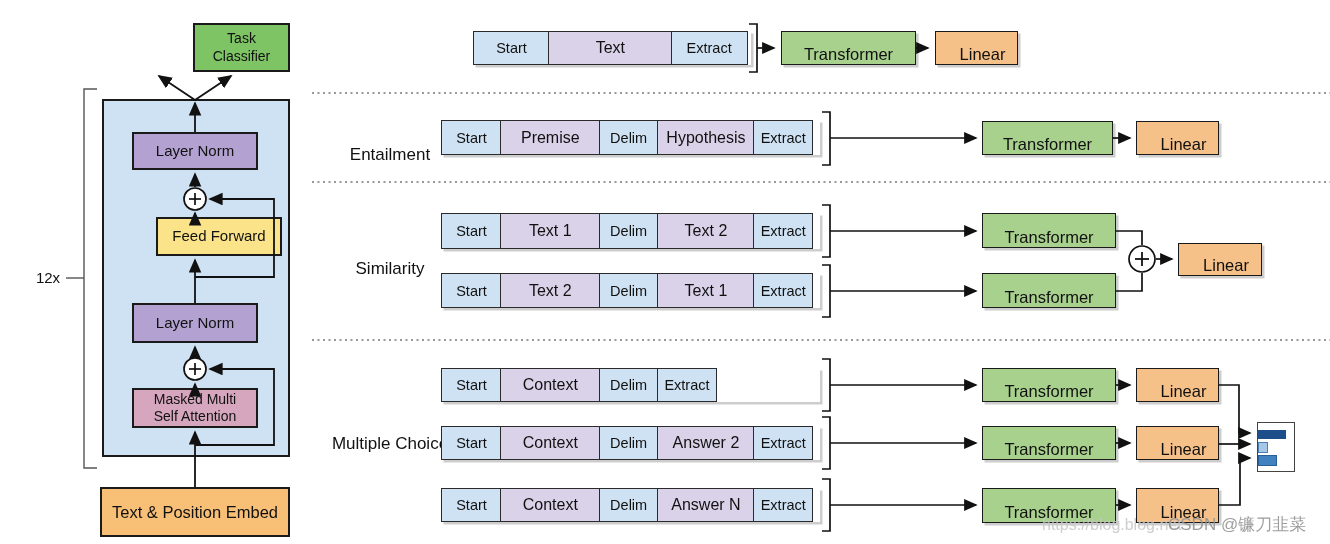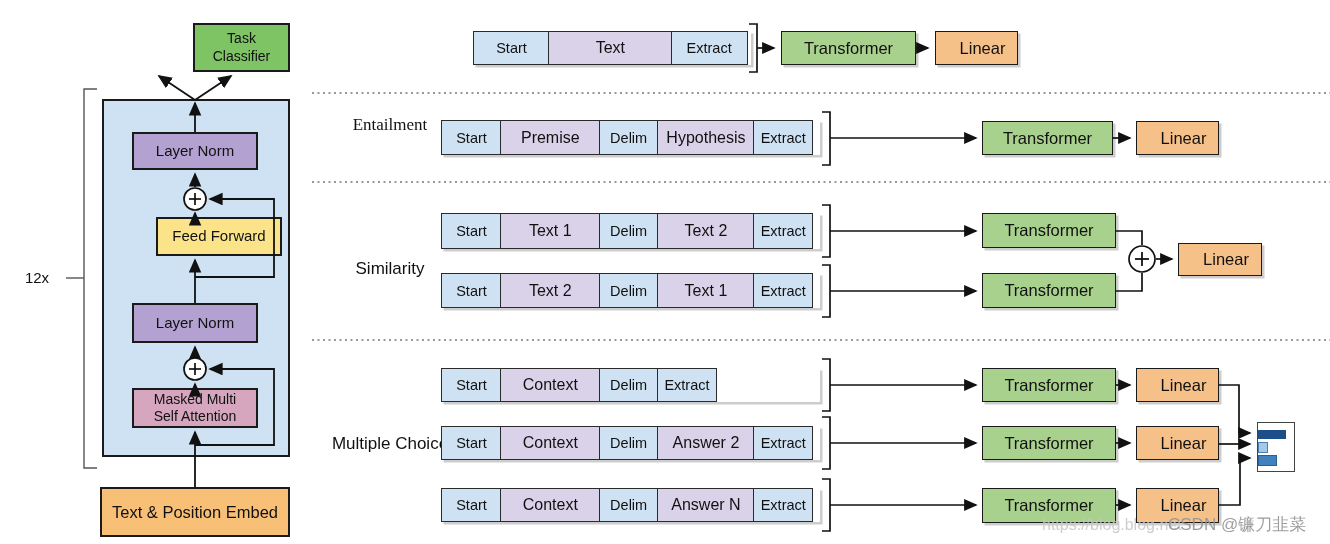--- a/index.html
+++ b/index.html
@@ -5,21 +5,21 @@
   html,body{margin:0;padding:0;background:#fff;}
   #canvas{
     position:relative;width:1330px;height:544px;background:#ffffff;overflow:hidden;
     font-family:"Liberation Sans",sans-serif;color:#111;
   }
   .box{
     position:absolute;box-sizing:border-box;border:2px solid #1a1a1a;
     display:flex;align-items:center;justify-content:center;text-align:center;
     line-height:1.22;
   }
-  .shadow{box-shadow:2.5px 2.5px 0 rgba(130,130,130,.4);}
+  .shadow{box-shadow:2.5px 2.5px 0 rgba(130,130,130,.4);align-items:flex-end;}
   .bigblue{background:var(--blue,#cfe2f3);}
   .purple{background:var(--purple,#b3a2d1);font-size:15px;}
   .yellow{background:var(--yellow,#fbe38a);font-size:15px;margin-left:24px;}
   .pink{background:var(--pink,#d5a6bd);font-size:14px;}
   .greenlight{background:var(--greenlight,#a7cf92);font-size:14px;padding:0 12px;}
   .greendark{background:var(--greendark,#7ec465);font-size:14px;padding:0 10px;justify-content:flex-end;}
   .orangedeep{background:var(--orangedeep,#f8bf76);font-size:16.5px;}
   .tbox{background:var(--green,#a9d18e);font-size:16.5px;border-width:1.8px;}
   .lbox{background:var(--orange,#f6c089);font-size:16.5px;border-width:1.8px;padding-left:12px;}
   .strip{position:absolute;display:flex;box-shadow:2.5px 2.5px 0 rgba(130,130,130,.4);}
@@ -28,21 +28,21 @@
     display:flex;align-items:center;justify-content:center;margin-left:-1.7px;
   }
   .seg:first-child{margin-left:0;}
   .sb{background:var(--blue,#cfe2f3);font-size:14.5px;}
   .sl{background:var(--lavender,#d9d2e9);font-size:16px;}
   .tasklabel{
     position:absolute;left:320px;width:140px;height:26px;line-height:26px;
     text-align:center;font-size:17px;color:#111;
   }
   .repeat{
-    position:absolute;left:17px;top:267px;width:40px;height:22px;line-height:22px;
+    position:absolute;left:28px;top:267px;width:40px;height:22px;line-height:22px;
     text-align:center;font-size:15px;
   }
   #overlay{position:absolute;left:0;top:0;pointer-events:none;}
   .barsbox{position:absolute;left:1257px;top:422px;width:38px;height:50px;
     background:#fff;border:1.7px solid #444;box-sizing:border-box;}
   .bar{position:absolute;left:0;}
   .bar1{top:7px;width:28px;height:9px;background:var(--bardark,#1d4e89);}
   .bar2{top:19px;width:8px;height:9px;background:var(--barlight,#a7c7e7);border:1px solid #4a7fb5;}
   .bar3{top:32px;width:17px;height:9px;background:var(--barmid,#4181c0);border:1px solid #2a5e96;}
   .wm{position:absolute;white-space:nowrap;}
@@ -76,21 +76,21 @@
     <span>Masked Multi</span>
     <span>Self Attention</span>
   </div>
 
   <div class="box orangedeep" style="left:100px;top:487px;width:190px;height:50px;">
     <span>Text &amp; Position Embed</span>
   </div>
 
   <div class="repeat">12x</div>
 
-  <div class="tasklabel" style="top:112px;font-family:Liberation Serif, serif;">Entailment</div>
+  <div class="tasklabel" style="top:142px;">Entailment</div>
   <div class="tasklabel" style="top:256px;">Similarity</div>
   <div class="tasklabel" style="top:431px;">Multiple Choice</div>
 
   <div class="strip" style="left:473px;top:31px;width:278px;height:34px;">
     <div class="seg sb" style="flex:0 0 77px;">Start</div>
     <div class="seg sl" style="flex:0 0 124px;">Text</div>
     <div class="seg sb" style="flex:0 0 77px;">Extract</div>
   </div>
   <div class="box tbox shadow" style="left:781px;top:31px;width:135px;height:34px;">
     <span>Transformer</span>

